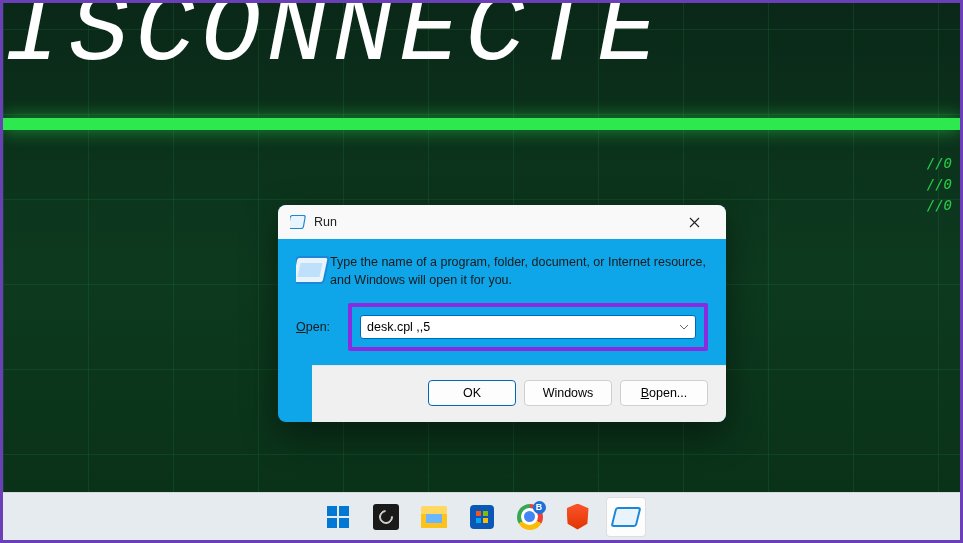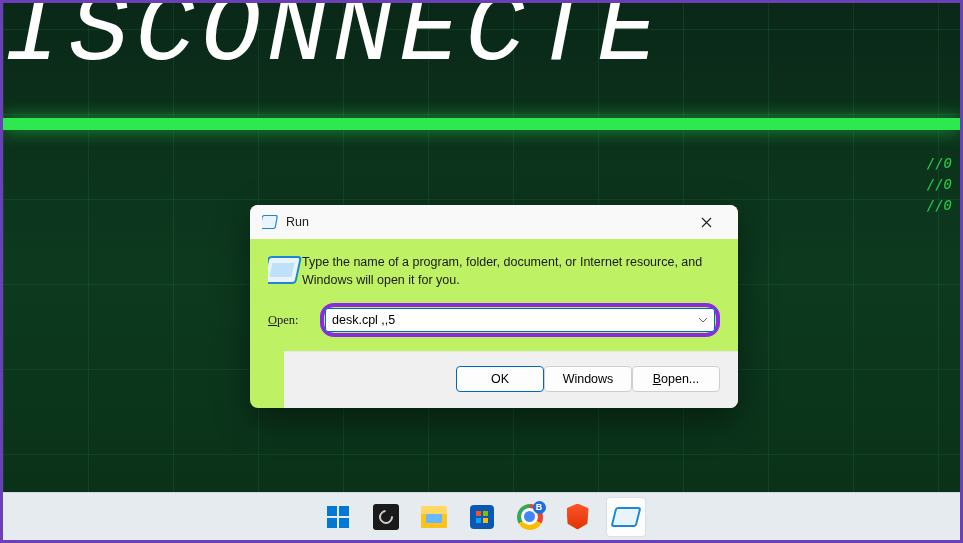--- a/index.html
+++ b/index.html
@@ -49,24 +49,24 @@
       top: 150px;
       color: #2de84f;
       font-family: monospace;
       font-size: 14px;
       line-height: 1.5;
       opacity: 0.85;
     }
     
     .run-dialog {
       position: absolute;
-      left: 247px;
+      left: 275px;
       top: 202px;
-      width: 488px;
-      background: #bef264;
+      width: 448px;
+      background: #0ea5e9;
       border-radius: 8px;
       box-shadow: 0 12px 36px rgba(0,0,0,0.45);
       overflow: hidden;
     }
     .titlebar {
       display: flex;
       align-items: center;
       height: 34px;
       padding: 0 10px 0 12px;
       background: #f9f9f9;
@@ -101,29 +101,28 @@
     .input-row {
       display: flex;
       align-items: center;
       padding: 4px 18px 14px 18px;
       gap: 10px;
     }
     .open-label {
       font-size: 12.5px;
       color: #1a1a1a;
       min-width: 42px;
-      font-family: Liberation Serif, serif;
     }
     .open-label .u { text-decoration: underline; }
     .combo-wrap {
       flex: 1;
       position: relative;
       border: 4px solid #8a2be2;
-      border-radius: 14px;
-      padding: 1px;
+      border-radius: 2px;
+      padding: 8px;
     }
     .combo {
       display: flex;
       align-items: center;
       border: 1px solid #0067c0;
       background: #fff;
       height: 24px;
       border-radius: 3px;
     }
     .combo input {
@@ -142,20 +141,21 @@
       justify-content: center;
       color: #666;
       font-size: 11px;
       cursor: pointer;
     }
     .button-bar {
       background: #f0f0f0;
       padding: 14px 18px 16px 4px;
       display: flex;
       justify-content: flex-end;
+      gap: 8px;
       border-top: 1px solid #e6e6e6;
       margin-left: 34px;
     }
     .btn {
       width: 88px;
       height: 26px;
       font-size: 12.5px;
       background: #fdfdfd;
       border: 1px solid #cfcfcf;
       border-radius: 4px;

